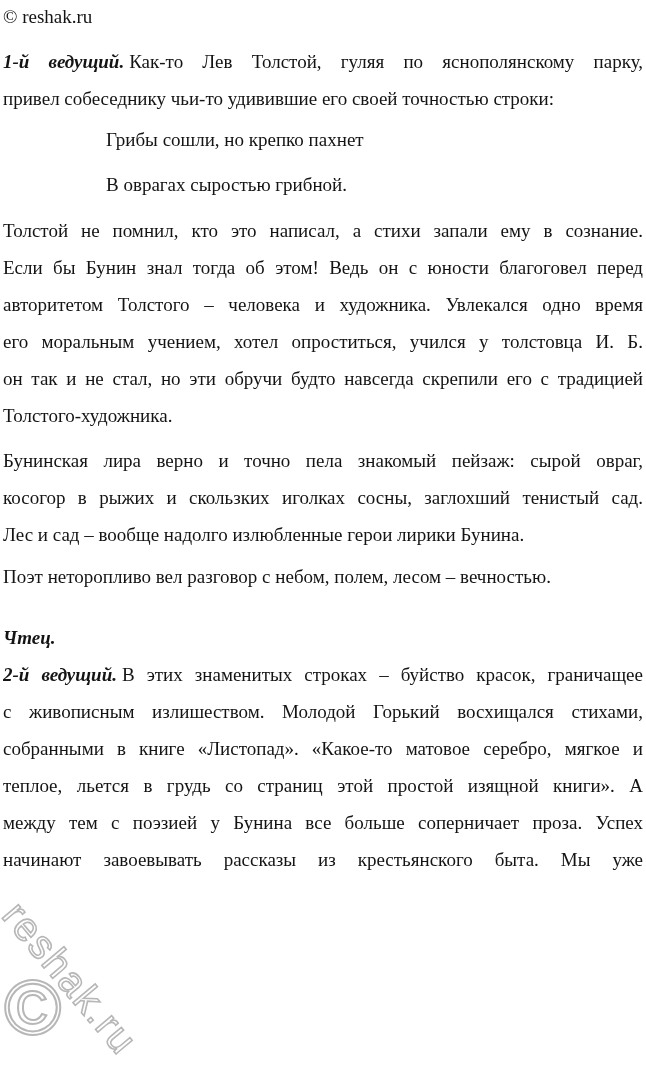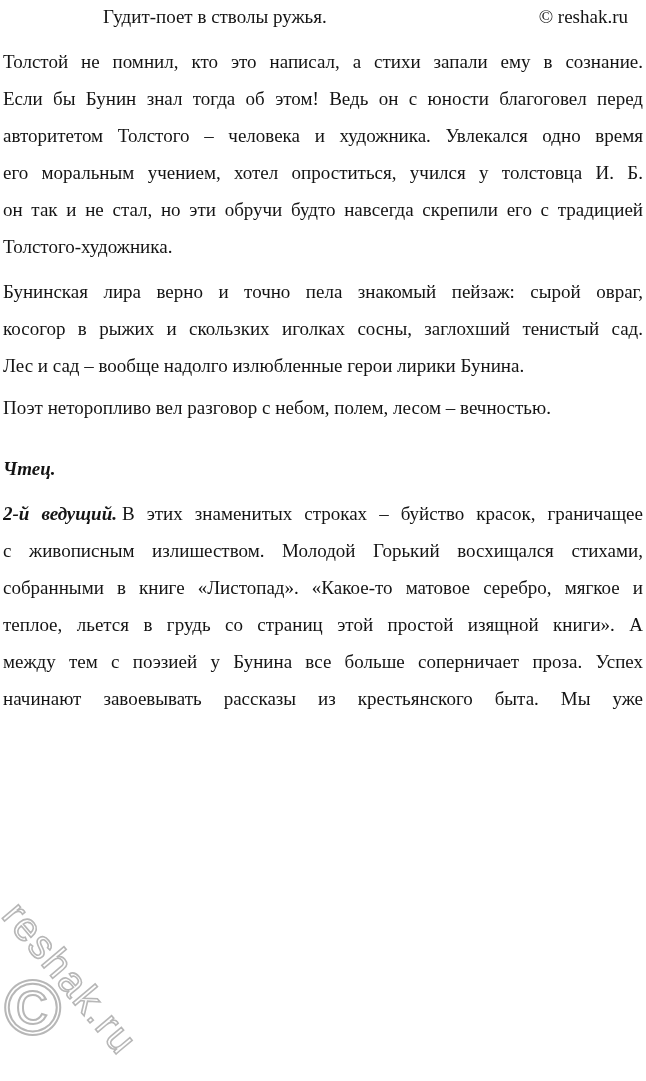--- a/index.html
+++ b/index.html
@@ -52,21 +52,20 @@
   .verse { margin: 0 0 5px 103px; }
   .verse.flush { margin-bottom: 0; }
   .verse .vline {
     line-height: 45px;
     max-height: 45px;
     overflow: hidden;
     text-align: left;
   }
   .chtec-line {
     line-height: 37px;
-    margin-bottom: 8px;
   }
   .chtec-line .lead { margin-right: 0; }
 
   
   .watermark {
     position: absolute;
     z-index: 0;
     font-family: "Liberation Sans", "DejaVu Sans", sans-serif;
     color: rgba(255,255,255,0);
     -webkit-text-stroke: 1.6px #b7b7b7;
@@ -89,25 +88,32 @@
 </style>
 </head>
 <body>
 
 <div class="watermark wm-diagonal">reshak.ru</div>
 <div class="watermark wm-copy">©</div>
 
 <div class="page">
 
   <div class="header-row">
-    <span class="header-verse">Гудит-поет в стволы ружья.</span>
     <span class="header-copyright">© reshak.ru</span>
   </div>
 
+  <div class="para flush">
+    <div class="line"><span class="lead">1-й ведущий.</span><span>Как-то Лев Толстой, гуляя по яснополянскому парку,</span></div>
+    <div class="line last">привел собеседнику чьи-то удивившие его своей точностью строки:</div>
+  </div>
 
+  <div class="verse">
+    <div class="vline">Грибы сошли, но крепко пахнет</div>
+    <div class="vline">В оврагах сыростью грибной.</div>
+  </div>
 
   <div class="para">
     <div class="line">Толстой не помнил, кто это написал, а стихи запали ему в сознание.</div>
     <div class="line">Если бы Бунин знал тогда об этом! Ведь он с юности благоговел перед</div>
     <div class="line">авторитетом Толстого – человека и художника. Увлекался одно время</div>
     <div class="line">его моральным учением, хотел опроститься, учился у толстовца И. Б.</div>
     <div class="line">он так и не стал, но эти обручи будто навсегда скрепили его с традицией</div>
     <div class="line last">Толстого-художника.</div>
   </div>
 

